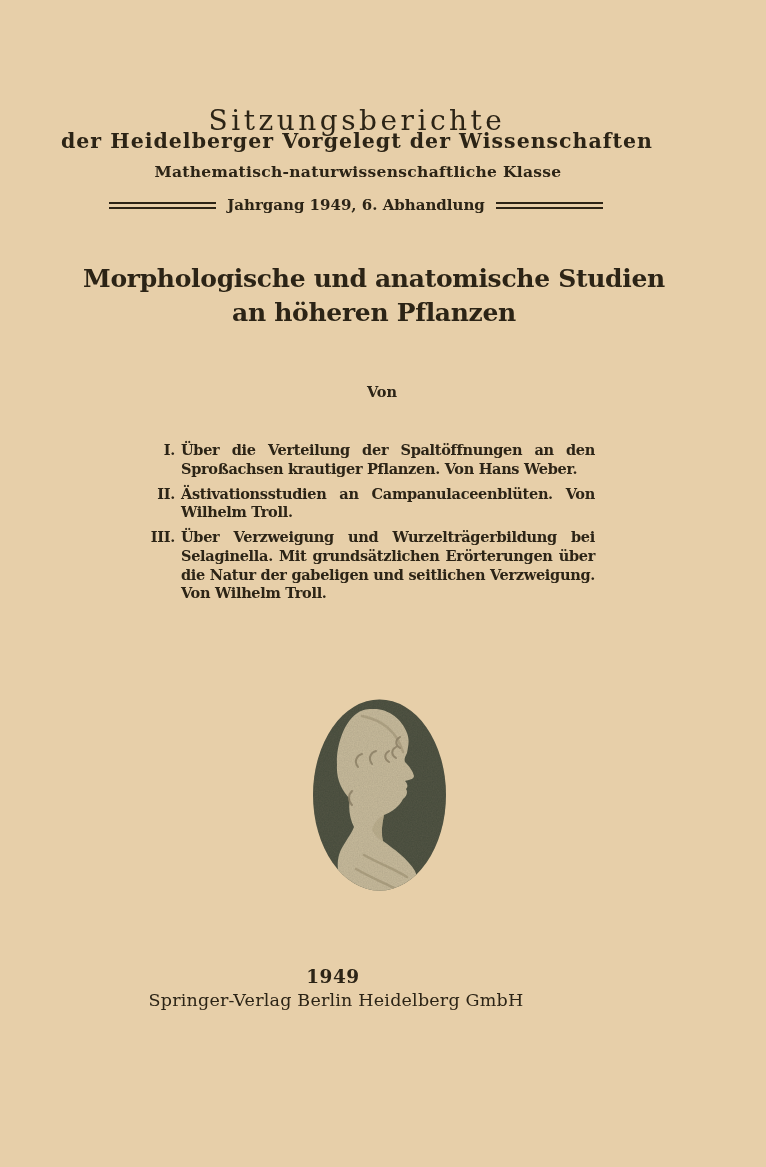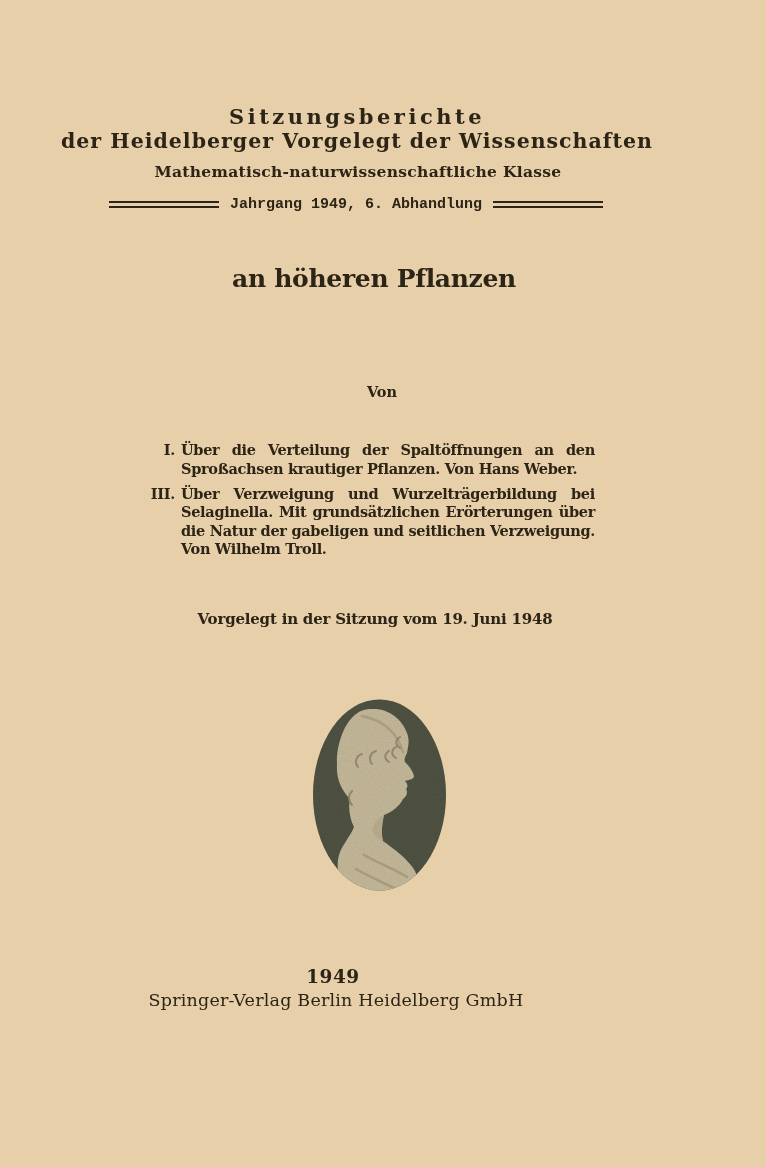--- a/index.html
+++ b/index.html
@@ -14,40 +14,39 @@
   .page { position: absolute; inset: 0; }
 
   .abs-c {
     position: absolute;
     transform: translateX(-50%);
     white-space: nowrap;
     text-align: center;
   }
 
   
-  .series-title  { top: 104px; left: 357px; font-size: 21px; font-weight: bold; letter-spacing: 3.5px; }
+  .series-title  { top: 104px; left: 357px; font-size: 28px; font-weight: normal; letter-spacing: 3.5px; }
   .institution   { top: 129px; left: 357px; font-size: 20.5px; font-weight: bold; letter-spacing: 1px; }
   .class-line    { top: 162px; left: 358px; font-size: 15.5px; font-weight: bold; letter-spacing: 0.3px; text-align: center; }
 
   .issue-row {
     position: absolute; top: 196px; left: 356px;
     transform: translateX(-50%);
     width: 494px;
     display: flex; align-items: center;
   }
   .double-rule {
     flex: 1; height: 7px; box-sizing: border-box;
     border-top: 2px solid #2c2416;
     border-bottom: 2px solid #2c2416;
   }
   .issue-text {
     flex: none; padding: 0 11px;
     font-size: 15px; font-weight: bold;
     white-space: nowrap;
-    font-family: Liberation Mono, monospace;
   }
 
   
   .book-title {
     top: 262px; left: 374px;
     font-size: 25px; font-weight: bold;
     line-height: 34px; letter-spacing: -0.3px;
   }
   .byline-prefix { top: 357px; left: 382px; font-size: 14.5px; font-weight: bold; margin-top: 26px; }
   .authors { top: 378px; left: 375px; font-size: 21px; font-weight: bold; }
@@ -93,38 +92,42 @@
 
   <div class="abs-c class-line">Mathematisch-naturwissenschaftliche Klasse</div>
 
   <div class="issue-row">
     <span class="double-rule"></span>
     <span class="issue-text">Jahrgang 1949, 6. Abhandlung</span>
     <span class="double-rule"></span>
   </div>
 
   <div class="abs-c book-title">
+    <div>Morphologische und anatomische Studien</div>
     <div>an höheren Pflanzen</div>
   </div>
 
   <div class="abs-c byline-prefix">Von</div>
 
 
   <div class="toc">
     <div class="toc-item">
       <div class="toc-num">I.</div>
       <div class="toc-text">Über die Verteilung der Spaltöffnungen an den Sproßachsen krautiger Pflanzen. Von Hans Weber.</div>
     </div>
     <div class="toc-item">
+      <div class="toc-num">II.</div>
+      <div class="toc-text">Ästivationsstudien an Campanulaceenblüten. Von Wilhelm Troll.</div>
+    </div>
+    <div class="toc-item">
       <div class="toc-num">III.</div>
       <div class="toc-text">Über Verzweigung und Wurzelträgerbildung bei Selaginella. Mit grundsätzlichen Erörterungen über die Natur der gabeligen und seitlichen Verzweigung. Von Wilhelm Troll.</div>
     </div>
   </div>
 
-  <div class="abs-c vorgelegt">Vorgelegt in der Sitzung vom 19. Juni 1948</div>
 
   <div class="medallion">
     <svg viewBox="0 0 135 192" xmlns="http://www.w3.org/2000/svg">
       <defs>
         <clipPath id="ovalClip">
           <ellipse cx="67.5" cy="96" rx="66.5" ry="95.5"></ellipse>
         </clipPath>
         <filter id="grain" x="0" y="0" width="100%" height="100%">
           <feTurbulence type="fractalNoise" baseFrequency="0.8" numOctaves="2" stitchTiles="stitch"></feTurbulence>
           <feColorMatrix type="matrix" values="0 0 0 0 0.2  0 0 0 0 0.18  0 0 0 0 0.12  0 0 0 0.55 0"></feColorMatrix>

